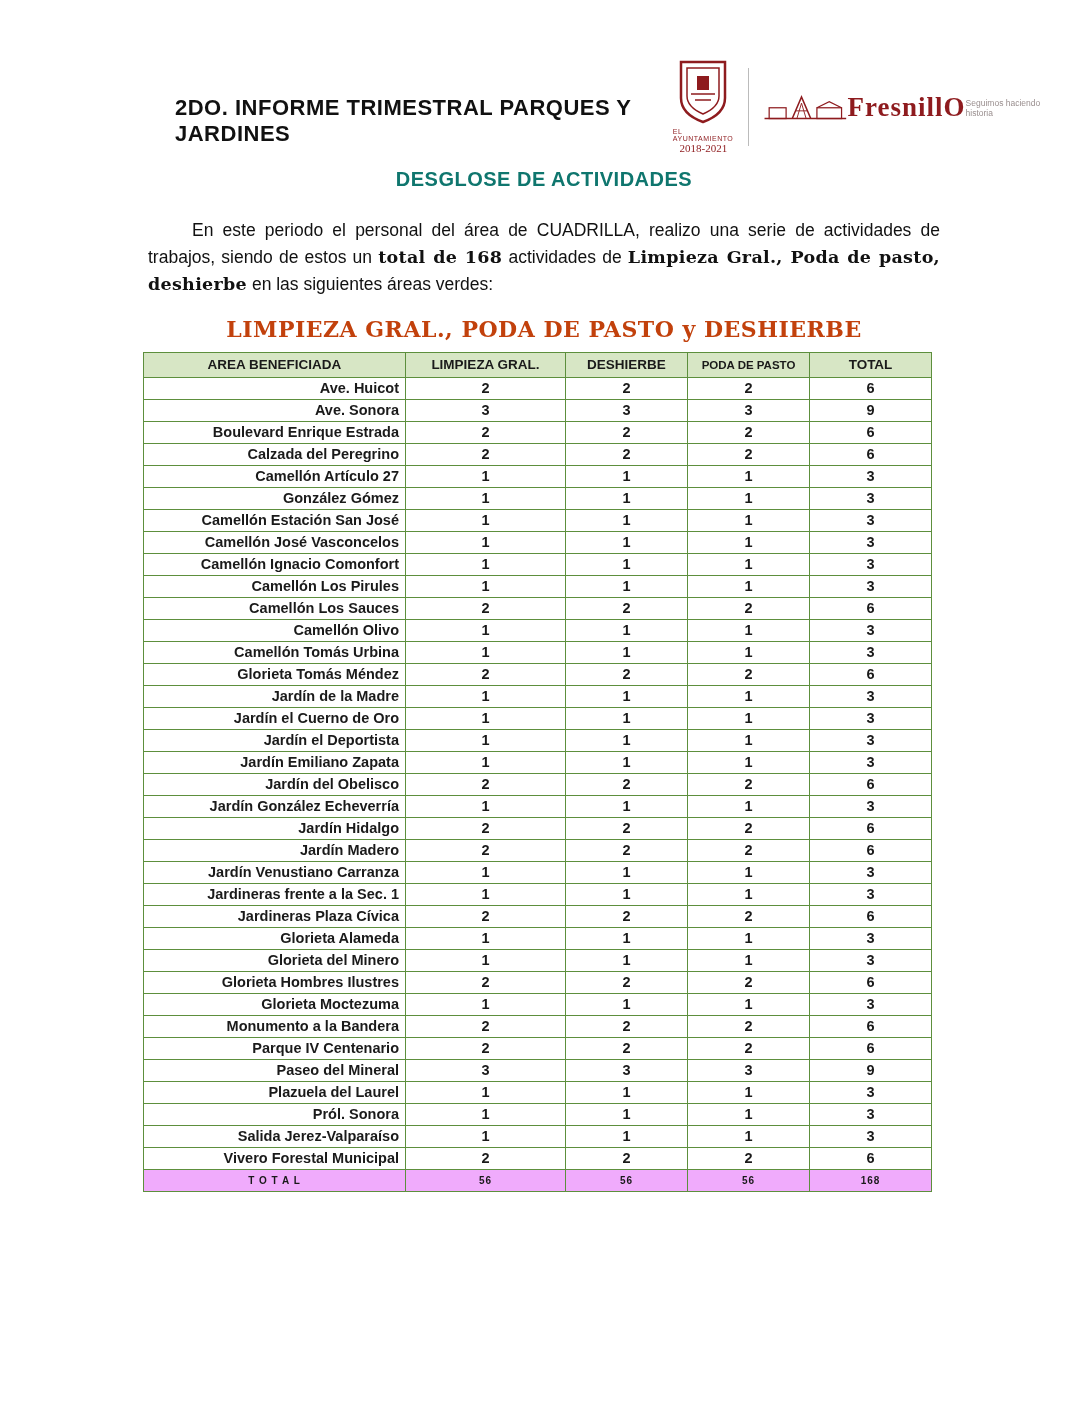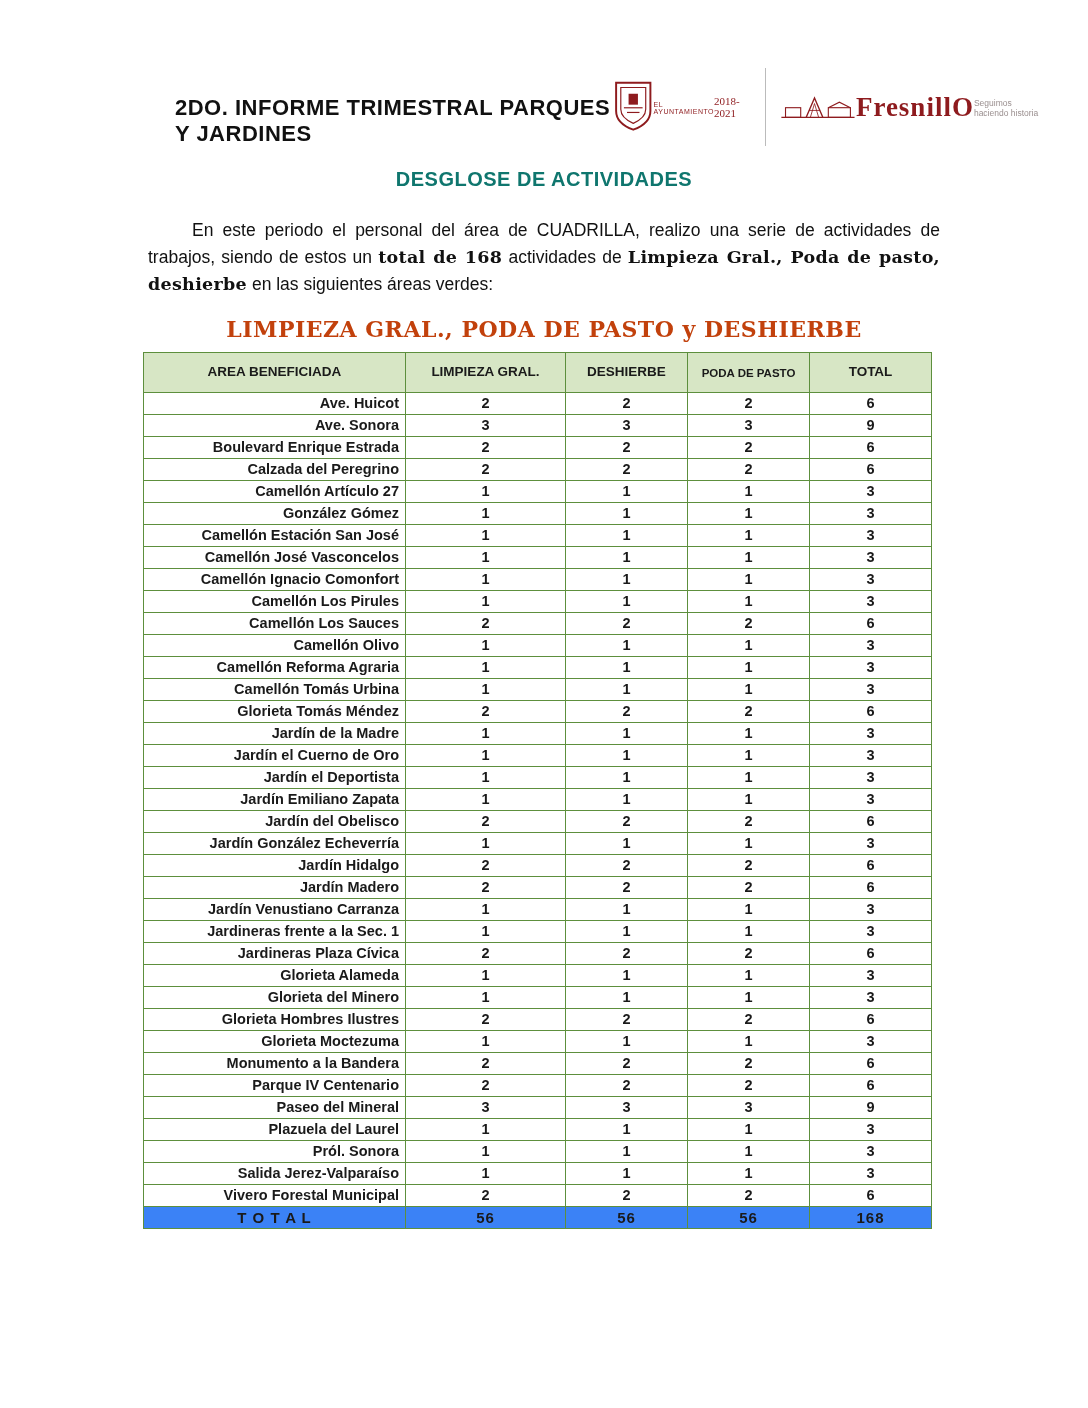--- a/index.html
+++ b/index.html
@@ -28,21 +28,21 @@
     letter-spacing: 0.5px;
     color: #111;
     margin-top: 28px;
   }
   .logo-block {
     display: flex;
     align-items: center;
     gap: 14px;
     margin-right: -18px;
   }
-  .crest { display: flex; flex-direction: row; align-items: center; }
+  .crest { display: flex; flex-direction: column; align-items: center; }
   .crest-caption { font-size: 7px; color: #8e1b1e; letter-spacing: .5px; margin-top: 2px; }
   .crest-years { font-size: 11px; color: #8e1b1e; font-family: "Liberation Serif", serif; }
   .logo-divider { width: 1px; height: 78px; background: #bbb; }
   .fresnillo { display: flex; flex-direction: row; align-items: center; }
   .fresnillo-name {
     font-family: "Liberation Serif", serif;
     font-weight: bold;
     font-size: 27px;
     color: #8e1b1e;
     letter-spacing: 1px;
@@ -98,35 +98,35 @@
     border: 1.6px solid #5d8f3d;
     font-weight: bold;
     padding: 1px 6px;
     height: 22px;
     line-height: 1.1;
   }
   table.activities th {
     background: #d7e6c5;
     font-size: 13.5px;
     text-align: center;
-    height: 40px;
+    height: 25px;
   }
   table.activities th.small-h { font-size: 11.5px; }
   table.activities td { font-size: 14.5px; }
   table.activities td.area { text-align: right; }
   table.activities td.num { text-align: center; }
   table.activities col.c-area { width: 262px; }
   table.activities col.c-limp { width: 160px; }
   table.activities col.c-desh { width: 122px; }
   table.activities col.c-poda { width: 122px; }
   table.activities col.c-tot  { width: 122px; }
   table.activities tr.total-row td {
-    background: #3b82f6;
+    background: #f0abfc;
     text-align: center;
-    font-size: 15px;
+    font-size: 10px;
     letter-spacing: 1px;
     margin-left: 48px;
   }
 </style>
 </head>
 <body>
 
 <div class="page">
 
   <div class="top-header">
@@ -265,27 +265,20 @@
           <td class="num">6</td>
         </tr>
         <tr>
           <td class="area">Camellón Olivo</td>
           <td class="num">1</td>
           <td class="num">1</td>
           <td class="num">1</td>
           <td class="num">3</td>
         </tr>
         <tr>
-          <td class="area">Camellón Reforma Agraria</td>
-          <td class="num">1</td>
-          <td class="num">1</td>
-          <td class="num">1</td>
-          <td class="num">3</td>
-        </tr>
-        <tr>
           <td class="area">Camellón Tomás Urbina</td>
           <td class="num">1</td>
           <td class="num">1</td>
           <td class="num">1</td>
           <td class="num">3</td>
         </tr>
         <tr>
           <td class="area">Glorieta Tomás Méndez</td>
           <td class="num">2</td>
           <td class="num">2</td>

